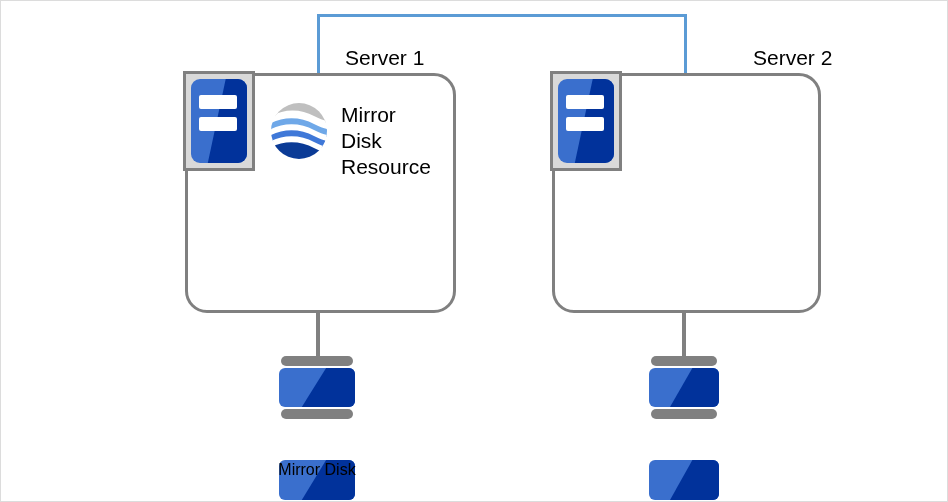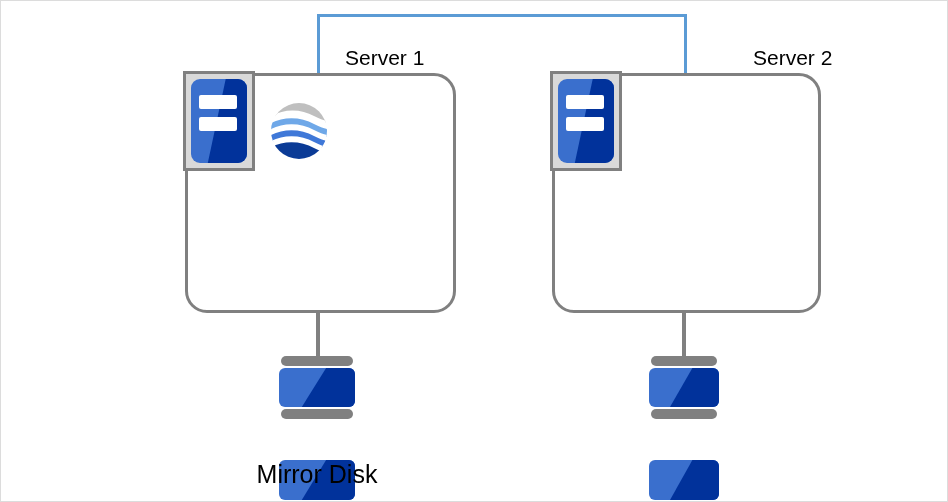--- a/index.html
+++ b/index.html
@@ -104,21 +104,21 @@
     overflow: hidden;
   }
   .disk-seg .shade {
     position: absolute;
     top: 0; left: 0;
     width: 100%; height: 100%;
     background: #01329b;
     clip-path: polygon(62% 0, 100% 0, 100% 100%, 30% 100%);
   }
   .disk-label {
-    font-size: 25px;
+    font-size: 16px;
     color: #000000;
     white-space: nowrap;
     text-align: center;
     line-height: 1;
   }
 </style>
 </head>
 <body>
 
 <div id="canvas">
@@ -152,20 +152,23 @@
         <path d="M-4,26 C10,16 30,16 44,24 C52,28 58,30 62,29 L62,19 C58,20 52,18 44,14 C30,6 10,6 -4,18 Z" fill="#ffffff"></path>
         <path d="M-4,32 C10,22 30,22 44,30 C52,34 58,36 62,35 L62,27 C58,28 52,26 44,22 C30,14 10,14 -4,24 Z" fill="#6fa8e8"></path>
         <path d="M-4,38 C10,28 30,28 44,36 C52,40 58,42 62,41 L62,33 C58,34 52,32 44,28 C30,20 10,20 -4,30 Z" fill="#ffffff"></path>
         <path d="M-4,44 C10,34 30,34 44,42 C52,46 58,48 62,47 L62,39 C58,40 52,38 44,34 C30,26 10,26 -4,36 Z" fill="#3f78d8"></path>
         <path d="M-4,50 C10,40 30,40 44,48 C52,52 58,54 62,53 L62,45 C58,46 52,44 44,40 C30,32 10,32 -4,42 Z" fill="#ffffff"></path>
         <path d="M-4,62 L62,62 L62,51 C58,52 52,50 44,46 C30,38 10,38 -4,48 Z" fill="#0b3b96"></path>
       </g>
     </svg>
   </div>
 
+  <div class="abs res-caption" style="left:340px; top:101px; width:110px;">Mirror
+Disk
+Resource</div>
 
   <div class="abs stem" style="left:315px; top:312px; width:4px; height:45px;"></div>
 
   <div class="abs" style="left:278px; top:355px; width:76px; height:105px;">
     <div class="abs disk-cap" style="left:2px; top:0px; width:72px; height:10px;"></div>
     <div class="abs disk-seg" style="left:0px; top:12px; width:76px; height:39px;">
       <div class="shade"></div>
     </div>
     <div class="abs disk-cap" style="left:2px; top:53px; width:72px; height:10px;"></div>
     <div class="abs disk-seg" style="left:0px; top:65px; width:76px; height:40px;">

